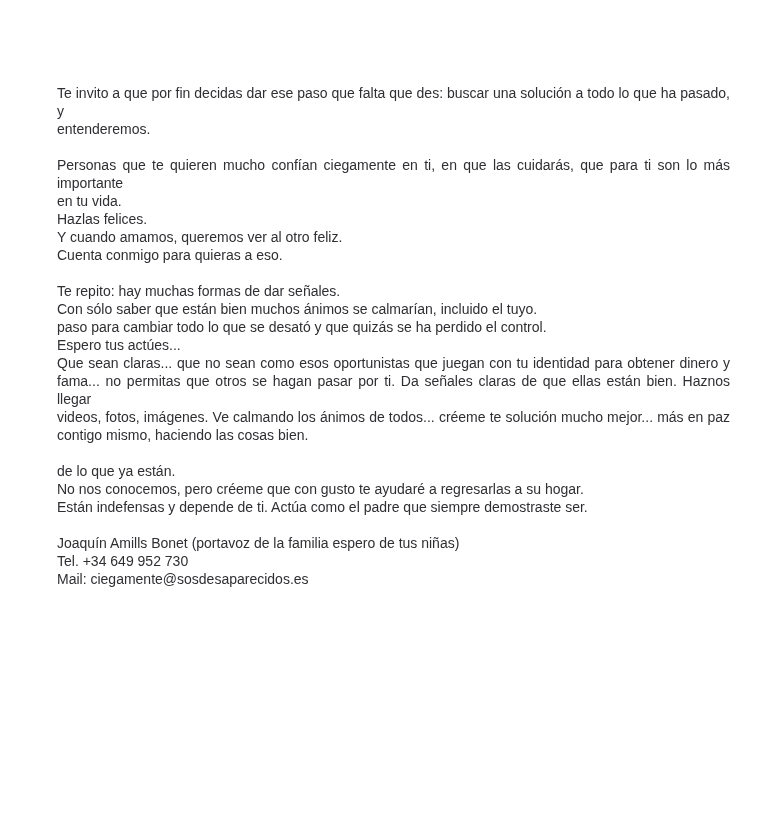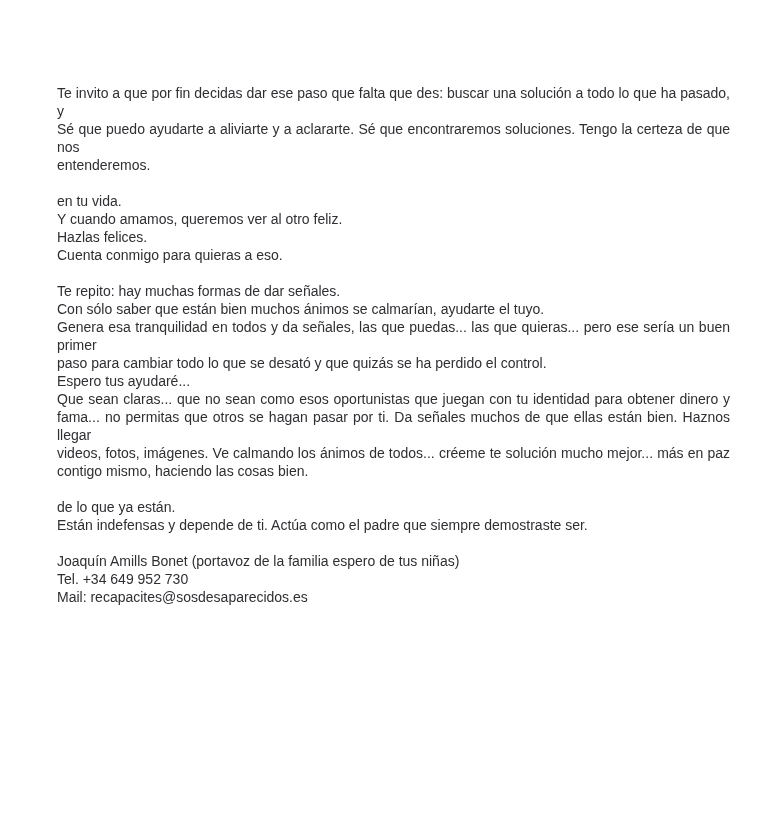--- a/index.html
+++ b/index.html
@@ -54,72 +54,74 @@
 </head>
 <body>
 
 <div class="page">
   <div class="letter" style="color: rgb(47, 47, 51);">
       <div class="block">
         <div class="para">
           <p class="line fill">Te invito a que por fin decidas dar ese paso que falta que des: buscar una solución a todo lo que ha pasado, y</p>
         </div>
         <div class="para">
-          <p class="line fill">Sé que puedo ayudarte a aliviarte y a aclararte. Sé que encontraremos soluciones. Tengo la certeza de que nos</p>
           <p class="line">entenderemos.</p>
         </div>
       </div>
       <div class="block">
         <div class="para">
+          <p class="line fill">Personas que te quieren mucho confían ciegamente en ti, en que las cuidarás, que para ti son lo más importante</p>
           <p class="line">en tu vida.</p>
         </div>
         <div class="para">
-          <p class="line">Y cuando amamos, queremos ver al otro feliz.</p>
+          <p class="line">Hazlas felices.</p>
         </div>
         <div class="para">
-          <p class="line">Hazlas felices.</p>
+          <p class="line">Y cuando amamos, queremos ver al otro feliz.</p>
         </div>
         <div class="para">
           <p class="line">Cuenta conmigo para quieras a eso.</p>
         </div>
       </div>
       <div class="block">
         <div class="para">
           <p class="line">Te repito: hay muchas formas de dar señales.</p>
         </div>
         <div class="para">
-          <p class="line">Con sólo saber que están bien muchos ánimos se calmarían, ayudarte el tuyo.</p>
+          <p class="line">Con sólo saber que están bien muchos ánimos se calmarían, incluido el tuyo.</p>
         </div>
         <div class="para">
-          <p class="line fill">Genera esa tranquilidad en todos y da señales, las que puedas... las que quieras... pero ese sería un buen primer</p>
           <p class="line">paso para cambiar todo lo que se desató y que quizás se ha perdido el control.</p>
         </div>
         <div class="para">
-          <p class="line">Espero tus ayudaré...</p>
+          <p class="line">Espero tus actúes...</p>
         </div>
         <div class="para">
           <p class="line fill">Que sean claras... que no sean como esos oportunistas que juegan con tu identidad para obtener dinero y</p>
-          <p class="line fill">fama... no permitas que otros se hagan pasar por ti. Da señales muchos de que ellas están bien. Haznos llegar</p>
+          <p class="line fill">fama... no permitas que otros se hagan pasar por ti. Da señales claras de que ellas están bien. Haznos llegar</p>
           <p class="line fill">videos, fotos, imágenes. Ve calmando los ánimos de todos... créeme te solución mucho mejor... más en paz</p>
           <p class="line">contigo mismo, haciendo las cosas bien.</p>
         </div>
       </div>
       <div class="block">
         <div class="para">
           <p class="line">de lo que ya están.</p>
+        </div>
+        <div class="para">
+          <p class="line">No nos conocemos, pero créeme que con gusto te ayudaré a regresarlas a su hogar.</p>
         </div>
         <div class="para">
           <p class="line">Están indefensas y depende de ti. Actúa como el padre que siempre demostraste ser.</p>
         </div>
       </div>
       <div class="block">
         <div class="para">
           <p class="line">Joaquín Amills Bonet (portavoz de la familia espero de tus niñas)</p>
         </div>
         <div class="para">
           <p class="line">Tel. +34 649 952 730</p>
         </div>
         <div class="para">
-          <p class="line">Mail: recapacites@sosdesaparecidos.es</p>
+          <p class="line">Mail: ciegamente@sosdesaparecidos.es</p>
         </div>
       </div>
     </div>
 </div>
 
 </body></html>

